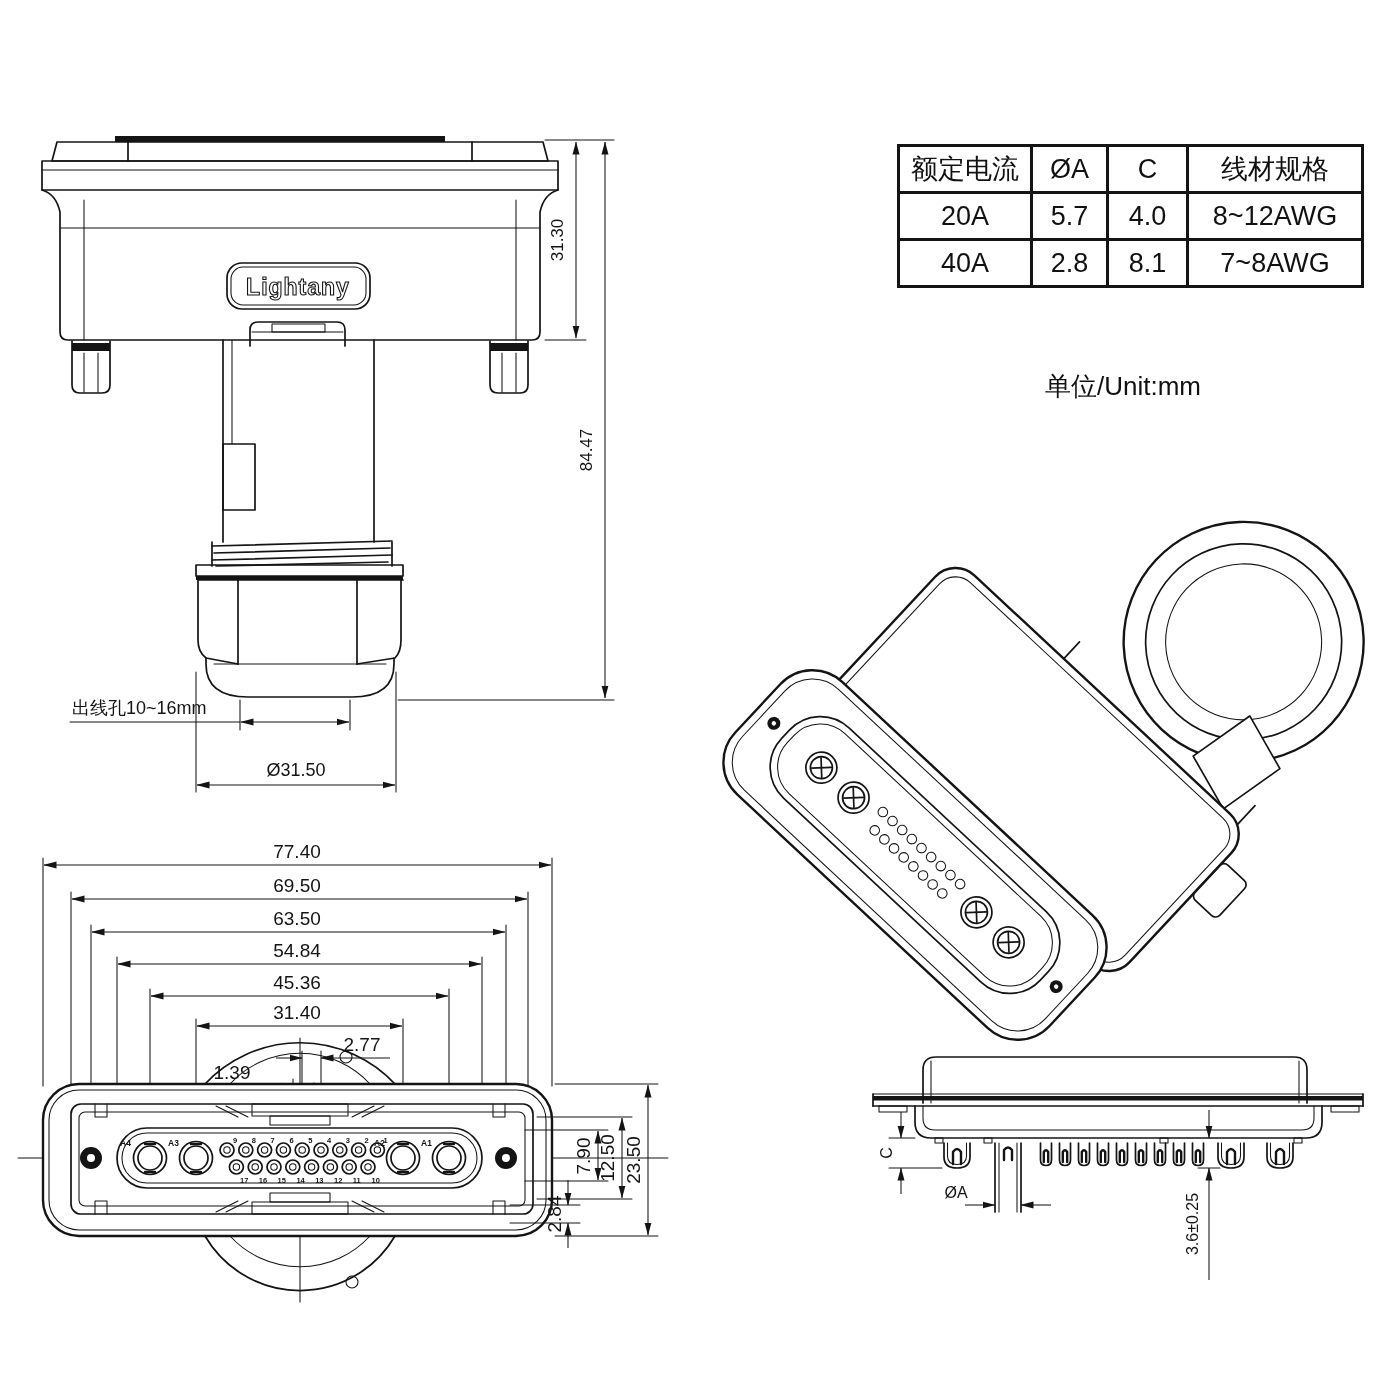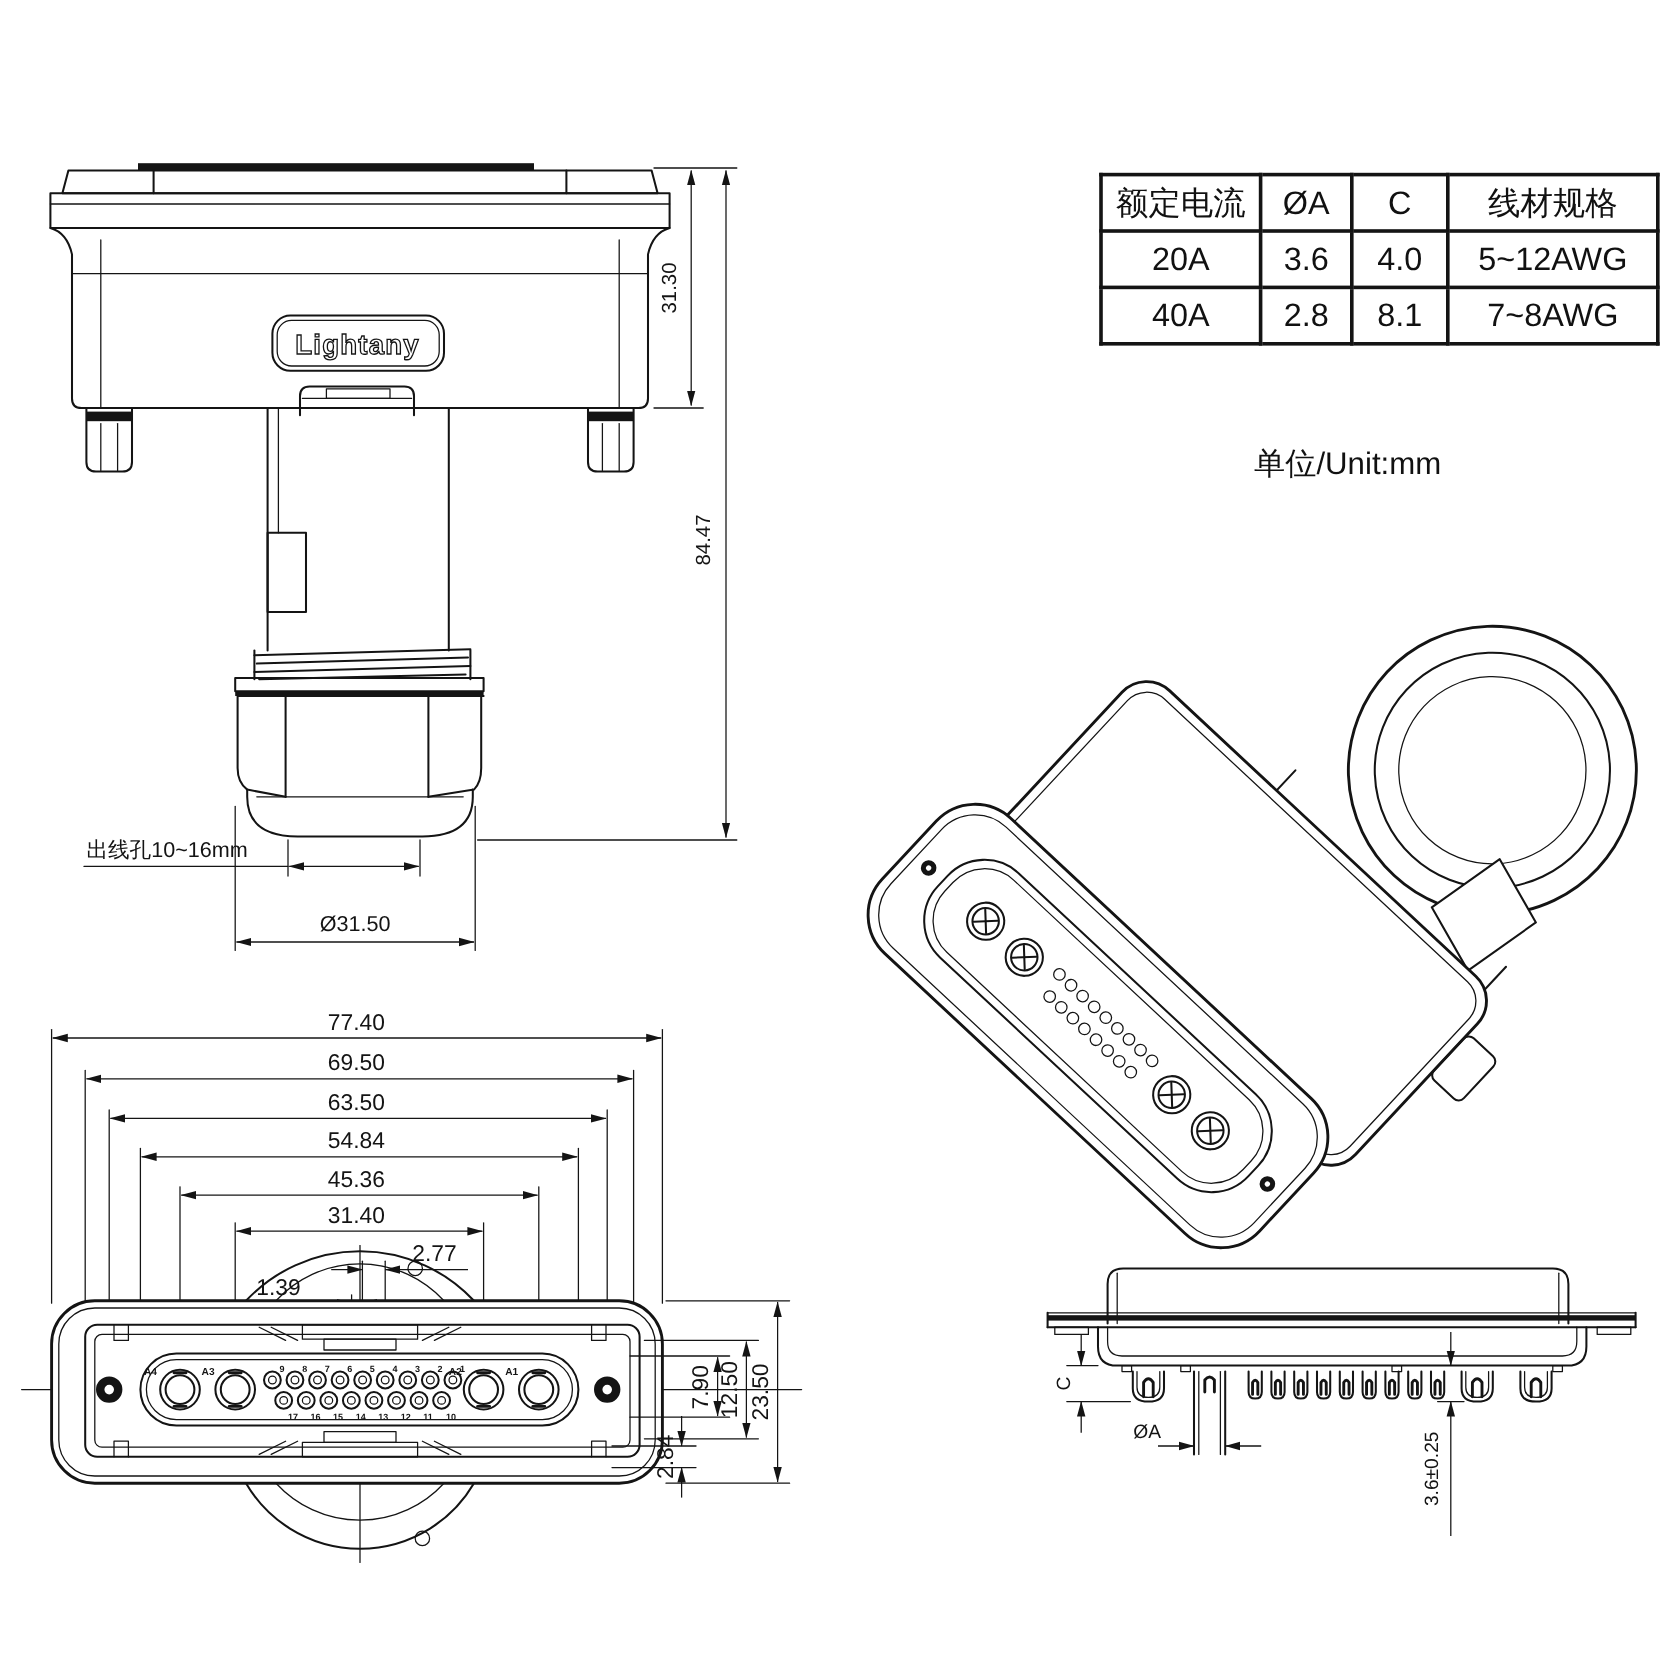--- a/index.html
+++ b/index.html
@@ -16,21 +16,21 @@
   .dt{font:17px "Liberation Sans",sans-serif;fill:#141414;}
   .dtf{font:19px "Liberation Sans",sans-serif;fill:#141414;}
   .dts{font:16px "Liberation Sans",sans-serif;fill:#141414;}
   .dcn{font:18px "Liberation Sans",sans-serif;fill:#141414;}
   .pin{font:7.5px "Liberation Sans",sans-serif;fill:#141414;font-weight:bold;}
   .pw{font:8.5px "Liberation Sans",sans-serif;fill:#141414;font-weight:bold;}
   .logo{font:bold 23px "Liberation Sans",sans-serif;fill:#fff;stroke:#141414;stroke-width:1.1;letter-spacing:1px;}
   .wm{font:bold 52px "Liberation Sans",sans-serif;fill:#888;opacity:0.07;}
   .mid{text-anchor:middle;}
   
-  #spec{position:absolute;left:897px;top:144px;width:452px;border-collapse:collapse;table-layout:fixed;margin-left:19px;}
+  #spec{position:absolute;left:897px;top:144px;width:452px;border-collapse:collapse;table-layout:fixed;}
   #spec th,#spec td{border:3px solid #141414;text-align:center;vertical-align:middle;
         font-size:27px;font-weight:normal;padding:0;height:44px;overflow:hidden;white-space:nowrap;}
   #spec tr.hd th{height:44px;}
   #unitnote{position:absolute;left:897px;top:369px;width:452px;text-align:center;font-size:26px;}
 </style>
 </head>
 <body>
 
 <div id="stage">
 
@@ -452,23 +452,23 @@
 <table id="spec">
   <tbody>
         <tr class="hd">
     <th style="width:130px">额定电流</th>
     <th style="width:73px">ØA</th>
     <th style="width:77px">C</th>
     <th style="width:172px">线材规格</th>
   </tr>
   <tr>
     <td>20A</td>
-    <td>3.6</td>
+    <td>5.7</td>
     <td>4.0</td>
-    <td>5~12AWG</td>
+    <td>8~12AWG</td>
   </tr>
   <tr>
     <td>40A</td>
     <td>2.8</td>
     <td>8.1</td>
     <td>7~8AWG</td>
   </tr>
 </tbody>
     </table>
 <div id="unitnote">单位/Unit:mm</div>

